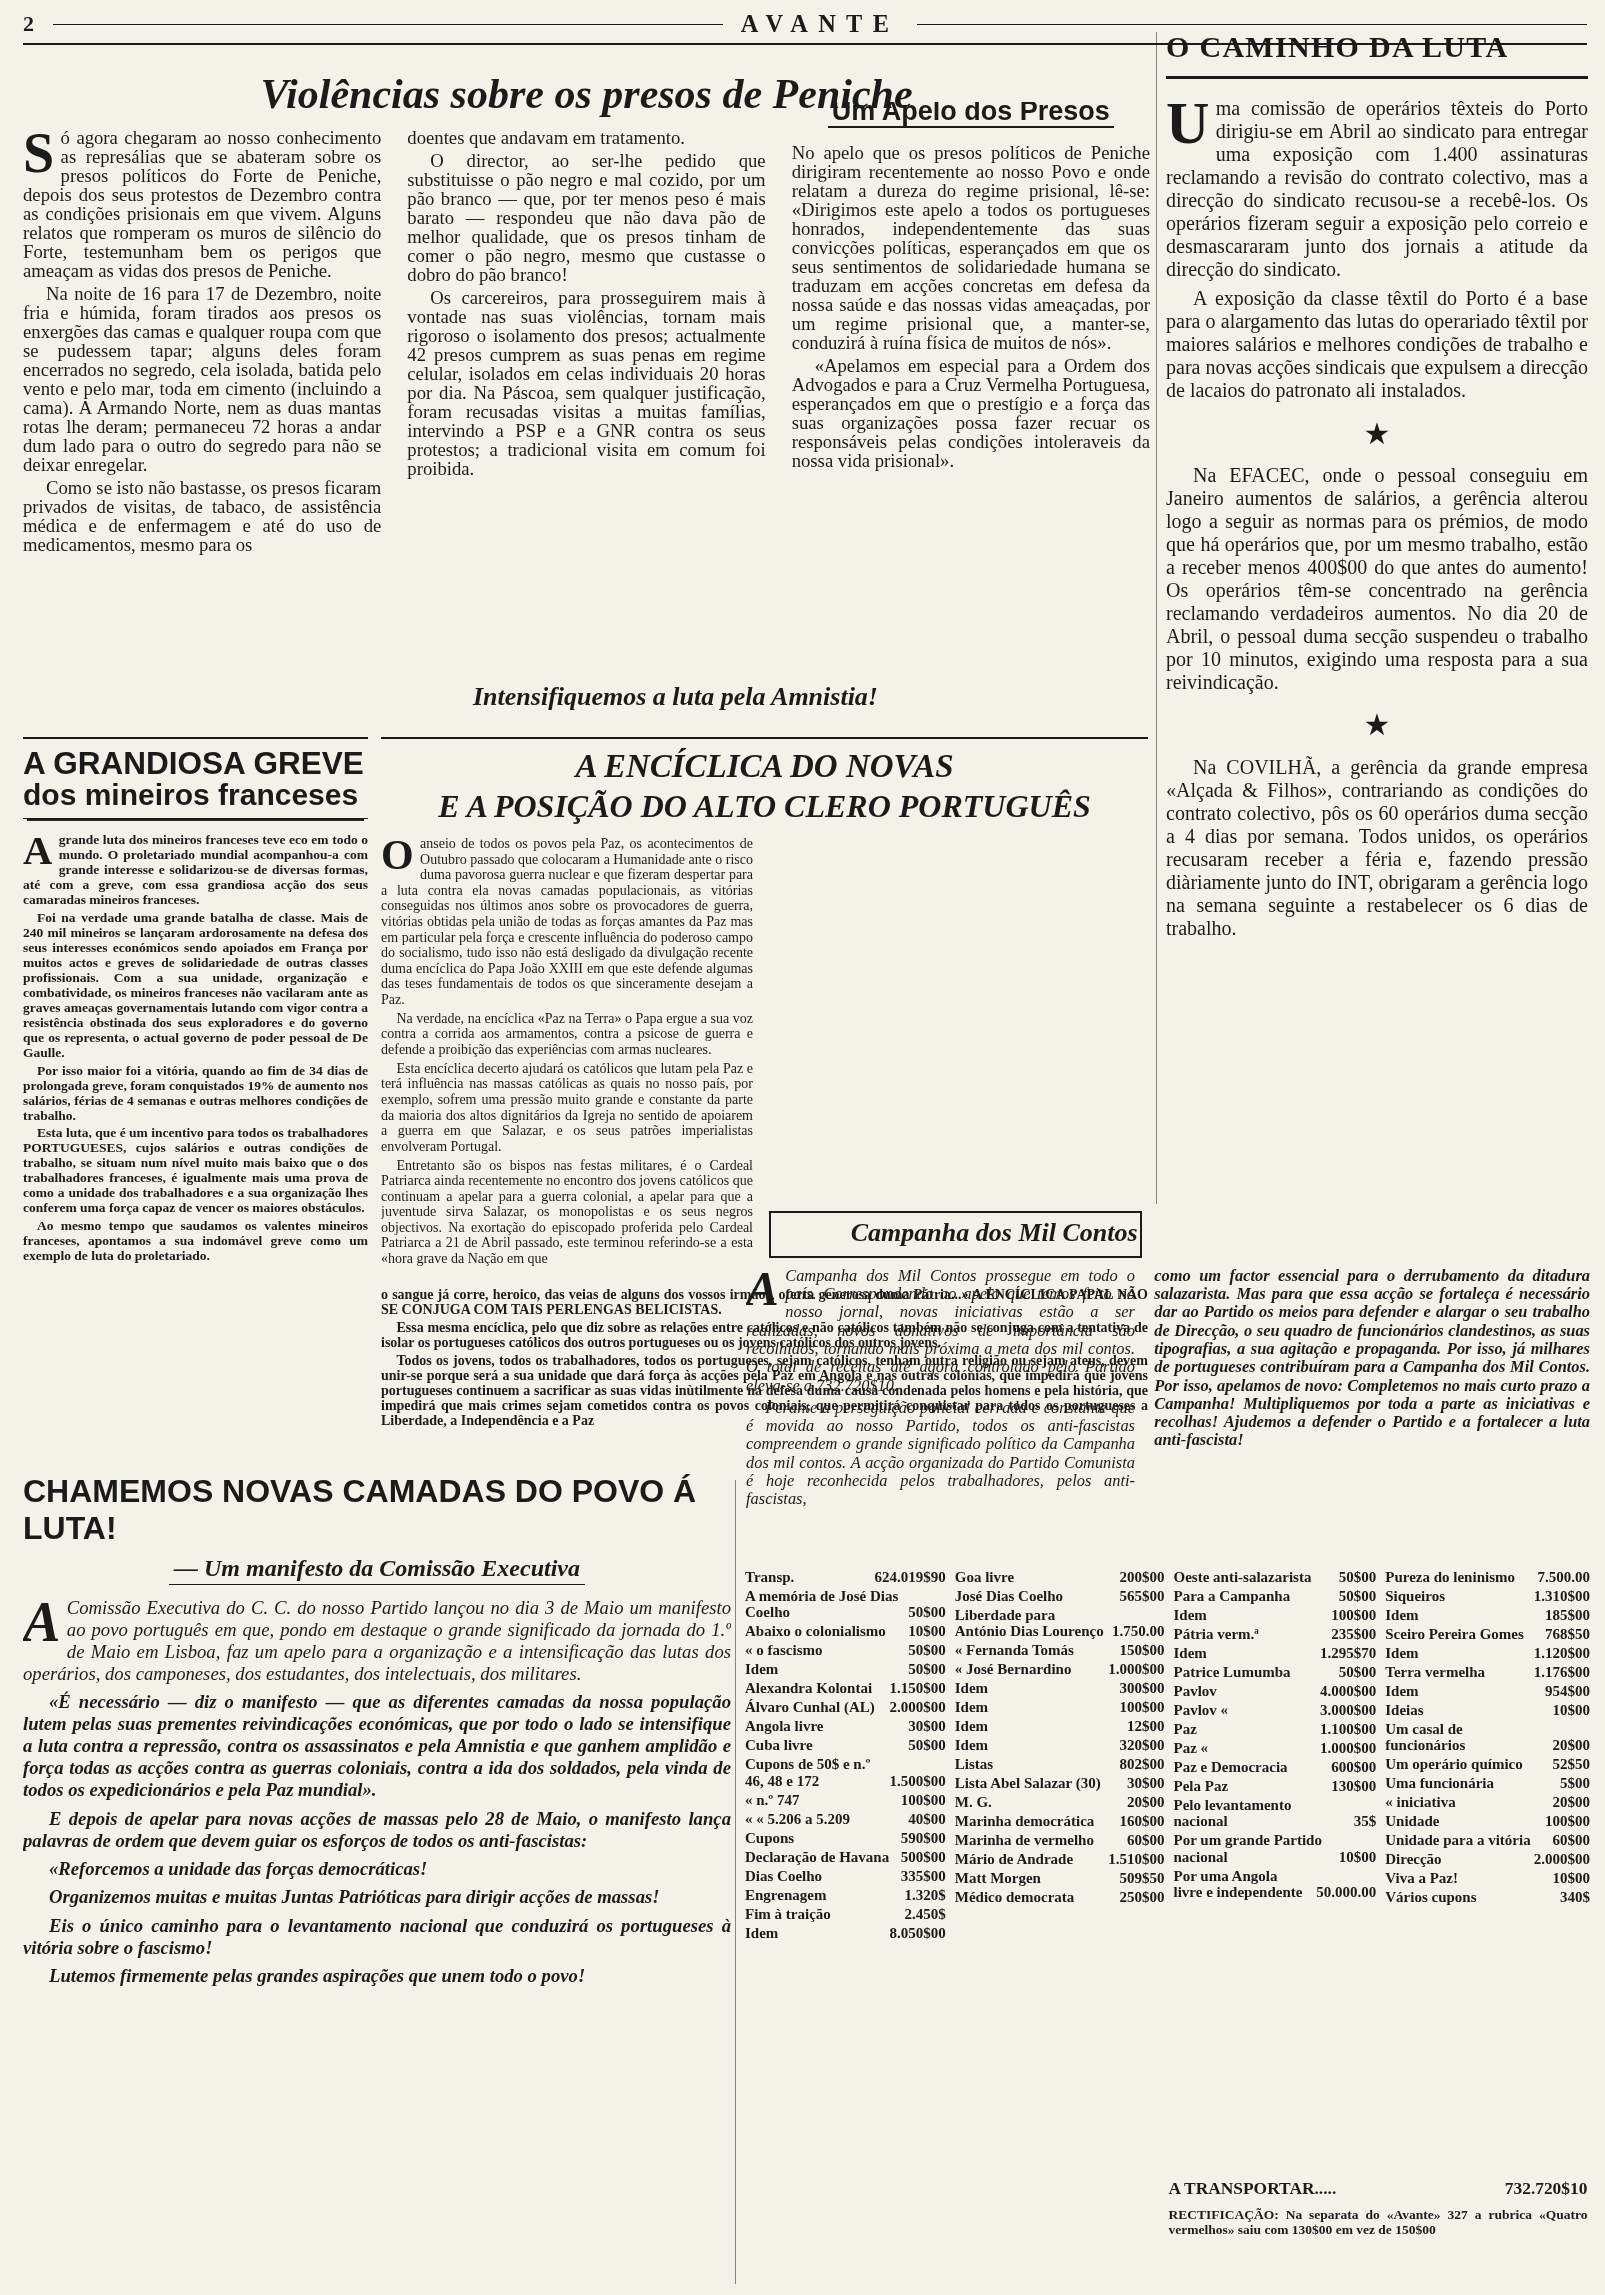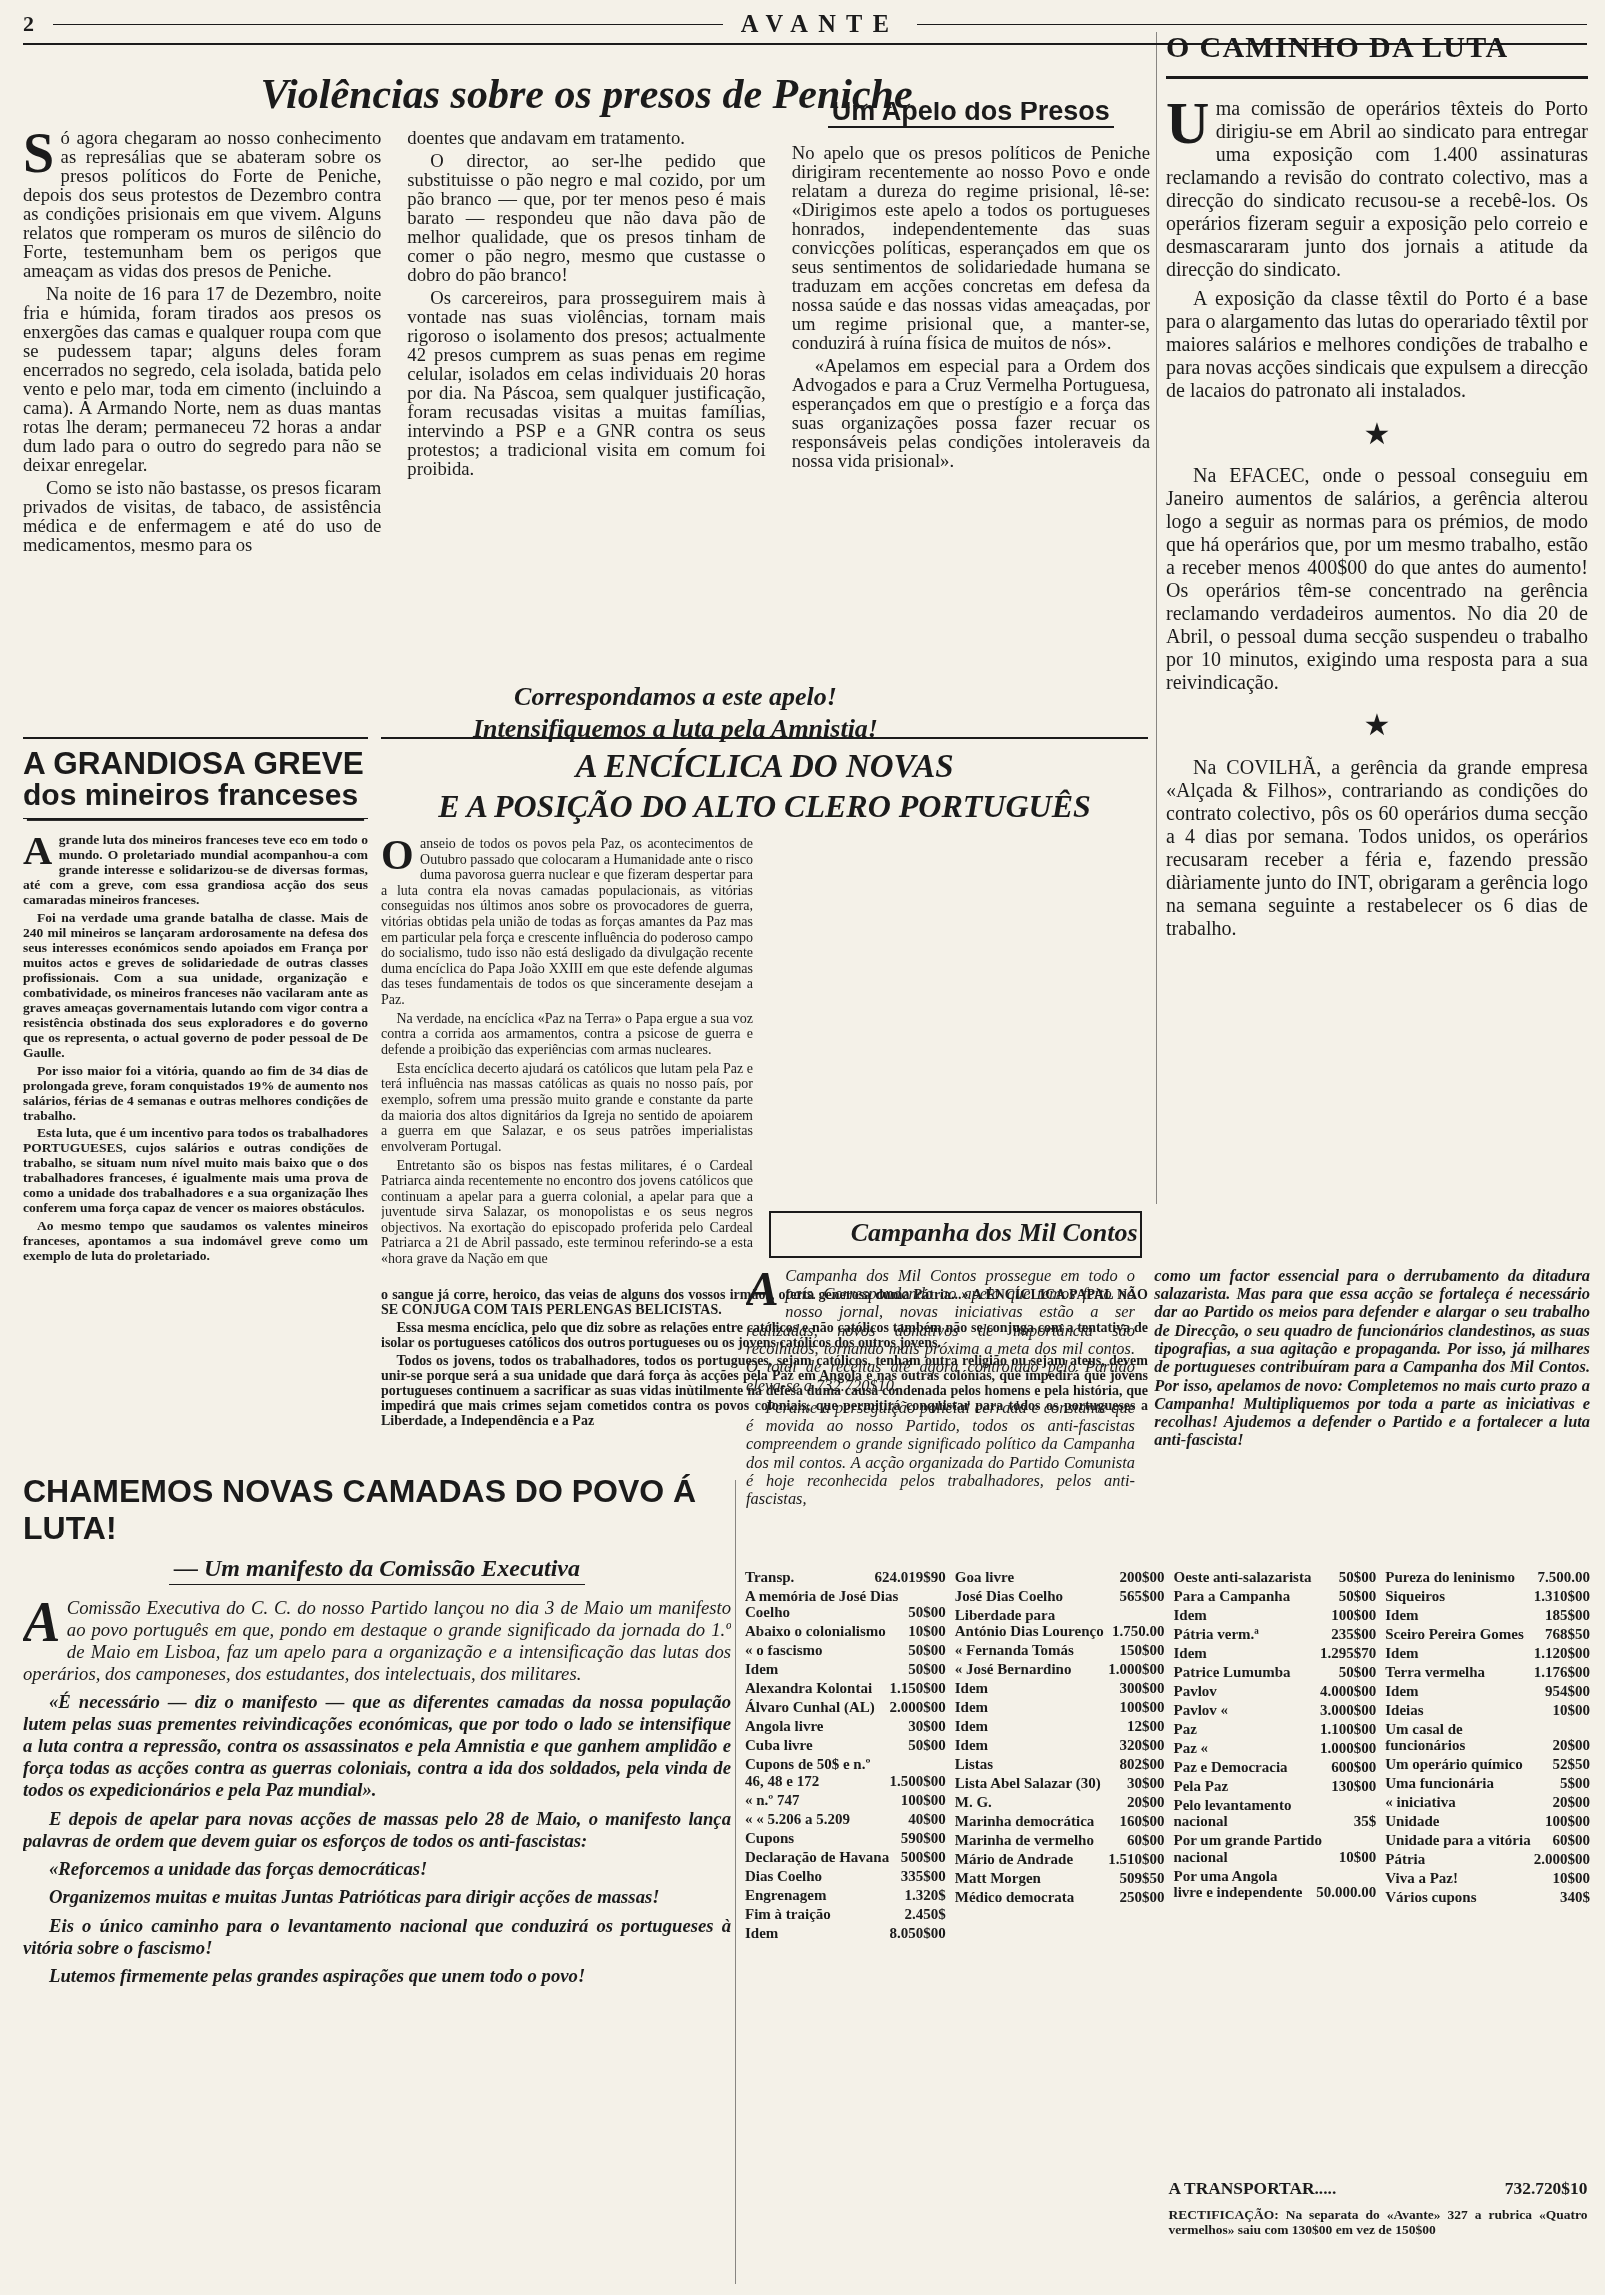--- a/index.html
+++ b/index.html
@@ -135,21 +135,20 @@
       </div>
       <div>
 
       <p>No apelo que os presos políticos de Peniche dirigiram recentemente ao nosso Povo e onde relatam a dureza do regime prisional, lê-se: «Dirigimos este apelo a todos os portugueses honrados, independentemente das suas convicções políticas, esperançados em que os seus sentimentos de solidariedade humana se traduzam em acções concretas em defesa da nossa saúde e das nossas vidas ameaçadas, por um regime prisional que, a manter-se, conduzirá à ruína física de muitos de nós».</p>
           <p>«Apelamos em especial para a Ordem dos Advogados e para a Cruz Vermelha Portuguesa, esperançados em que o prestígio e a força das suas organizações possa fazer recuar os responsáveis pelas condições intoleraveis da nossa vida prisional».</p>
         </div>
     </div>
   </div>
 
   <div class="appeal">
-    <div>Correspondamos a este apelo!</div>
     <div>Intensifiquemos a luta pela Amnistia!</div>
   </div>
 
   <div class="vrule" style="left:1156px;top:32px;height:1172px;"></div>
   <div class="vrule" style="left:735px;top:1480px;height:804px;"></div>
 
   <aside class="sidebar">
     <div class="sidebar-title">O CAMINHO DA LUTA</div>
     <div class="sidebar-body">
       <p class="dcp">Uma comissão de operários têxteis do Porto dirigiu-se em Abril ao sindicato para entregar uma exposição com 1.400 assinaturas reclamando a revisão do contrato colectivo, mas a direcção do sindicato recusou-se a recebê-los. Os operários fizeram seguir a exposição pelo correio e desmascararam junto dos jornais a atitude da direcção do sindicato.</p>
@@ -537,21 +536,21 @@
             <span class="don-name">Unidade</span>
             <span class="don-amt">100$00</span>
           </div>
 
           <div class="don-entry">
             <span class="don-name">Unidade para a vitória</span>
             <span class="don-amt">60$00</span>
           </div>
 
           <div class="don-entry">
-            <span class="don-name">Pátria</span>
+            <span class="don-name">Direcção</span>
             <span class="don-amt">2.000$00</span>
           </div>
 
           <div class="don-entry">
             <span class="don-name">Viva a Paz!</span>
             <span class="don-amt">10$00</span>
           </div>
 
           <div class="don-entry">
             <span class="don-name">Vários cupons</span>

